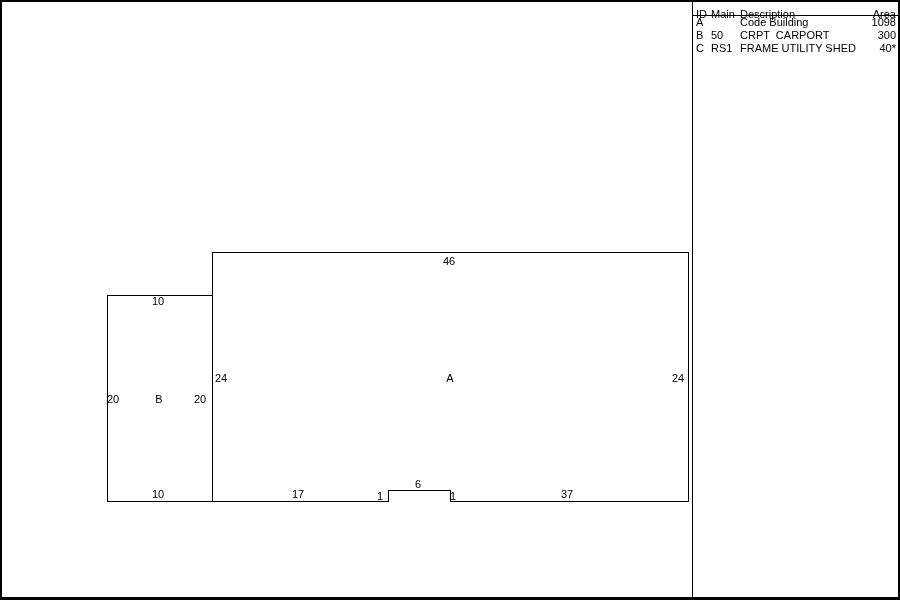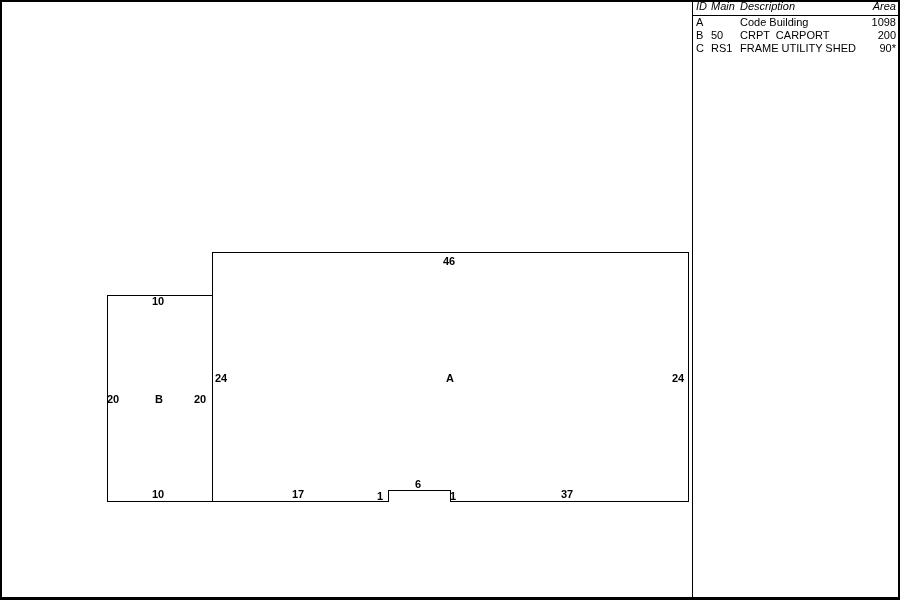--- a/index.html
+++ b/index.html
@@ -20,21 +20,20 @@
     border-bottom-width: 3px;
     pointer-events: none;
     box-sizing: border-box;
   }
   .sketch-svg { position: absolute; left: 0; top: 0; }
   .dim {
     position: absolute;
     transform: translate(-50%, -50%);
     white-space: pre;
     line-height: 11px;
-    font-weight: bold;
   }
   .divider {
     position: absolute;
     left: 692px; top: 0;
     width: 1px; height: 600px;
     background: #000000;
   }
   .legend-underline {
     position: absolute;
     left: 693px; top: 15px;
@@ -43,21 +42,21 @@
   }
   .cell {
     position: absolute;
     white-space: pre;
     line-height: 13px;
   }
   .col-id   { left: 696px; }
   .col-code { left: 711px; }
   .col-desc { left: 740px; }
   .col-area { right: 4px; text-align: center; }
-  .row-h { top: 0; font-style: italic; }
+  .row-h { top: 8px; }
   .row-0 { top: 16px; }
   .row-1 { top: 29px; }
   .row-2 { top: 42px; }
 </style>
 </head>
 <body>
 
 <div class="screen">
 
   <svg class="sketch-svg" width="900" height="600" viewBox="0 0 900 600">
@@ -95,26 +94,26 @@
       <span class="cell row-0 col-id">A</span>
       <span class="cell row-0 col-code"></span>
       <span class="cell row-0 col-desc">Code Building</span>
       <span class="cell row-0 col-area">1098</span>
     </div>
 
     <div>
       <span class="cell row-1 col-id">B</span>
       <span class="cell row-1 col-code">50</span>
       <span class="cell row-1 col-desc">CRPT  CARPORT</span>
-      <span class="cell row-1 col-area">200</span>
+      <span class="cell row-1 col-area">300</span>
     </div>
 
     <div>
       <span class="cell row-2 col-id">C</span>
       <span class="cell row-2 col-code">RS1</span>
       <span class="cell row-2 col-desc">FRAME UTILITY SHED</span>
-      <span class="cell row-2 col-area">90*</span>
+      <span class="cell row-2 col-area">40*</span>
     </div>
   </div>
 
   <div class="frame"></div>
 
 </div>
 
 </body></html>

